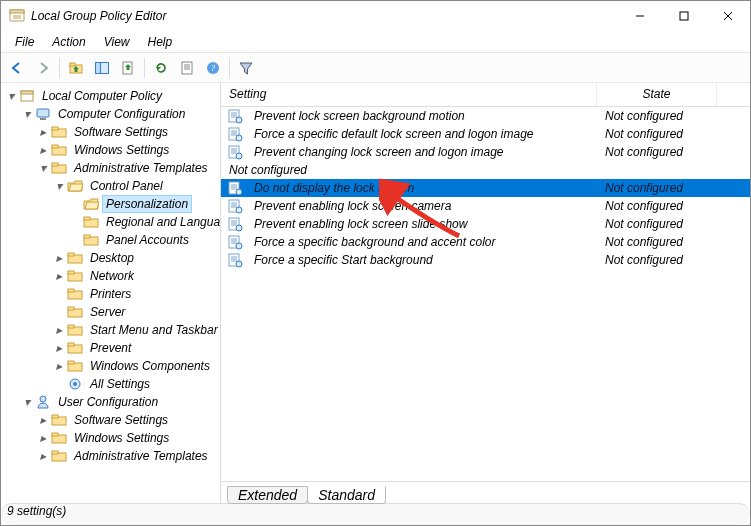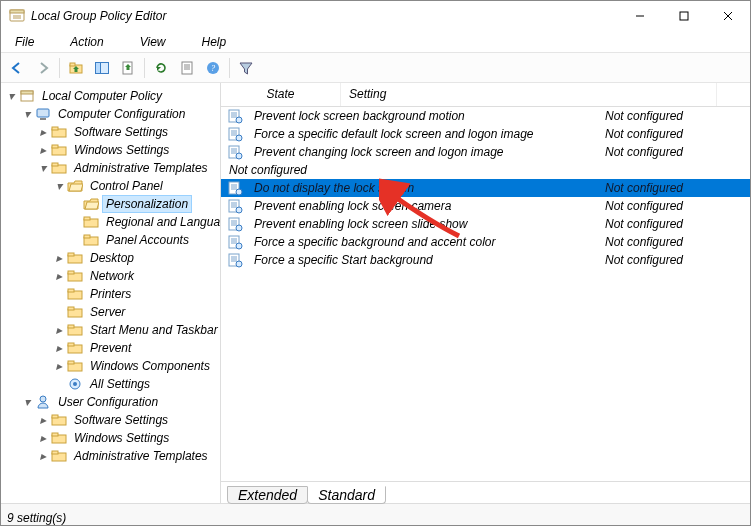--- a/index.html
+++ b/index.html
@@ -3,21 +3,21 @@
 <meta charset="utf-8">
 <style>
   * { box-sizing: border-box; }
   html, body { margin: 0; padding: 0; font-family: "Segoe UI", Tahoma, sans-serif; font-size: 12px; color: #000; }
   .window { width: 751px; height: 526px; border: 1px solid #888; background: #fff; position: relative; display: flex; flex-direction: column; font-style: italic; }
   .titlebar { height: 30px; display: flex; align-items: center; padding: 0 0 0 8px; }
   .titlebar .app-icon { width: 16px; height: 16px; margin-right: 6px; }
   .titlebar .title { flex: 1; }
   .win-btns { display: flex; height: 100%; }
   .win-btn { width: 44px; display: flex; align-items: center; justify-content: center; cursor: pointer; }
-  .menubar { height: 22px; display: flex; align-items: center; padding: 0 6px; gap: 20px; border-bottom: 1px solid #e5e5e5; }
+  .menubar { height: 22px; display: flex; align-items: center; padding: 0 6px; gap: 2px; border-bottom: 1px solid #e5e5e5; }
   .menu-item { padding: 2px 8px; cursor: pointer; }
   .toolbar { height: 30px; display: flex; align-items: center; padding: 0 4px; gap: 2px; border-bottom: 1px solid #e5e5e5; background: #fcfcfc; }
   .tool-btn { width: 24px; height: 24px; display: flex; align-items: center; justify-content: center; cursor: pointer; border: 1px solid transparent; }
   .tool-sep { width: 1px; height: 20px; background: #ddd; margin: 0 2px; }
   .body { flex: 1; display: flex; min-height: 0; }
   .tree-pane { width: 220px; border-right: 1px solid #ddd; overflow: hidden; padding: 4px 0 4px 4px; }
   .tree ul { list-style: none; margin: 0; padding-left: 16px; }
   .tree > ul { padding-left: 0; }
   .tree li { white-space: nowrap; }
   .node { display: flex; align-items: center; height: 18px; cursor: pointer; }
@@ -33,21 +33,21 @@
   .col-state { width: 120px; text-align: center; }
   .list-body { overflow-x: auto; overflow-y: auto; height: calc(100% - 24px); }
   .row { display: flex; align-items: center; height: 18px; cursor: pointer; }
   .row.sel { background: #0078d7; color: #0f172a; }
   .row .c1 { width: 376px; display: flex; align-items: center; padding-left: 6px; overflow: hidden; white-space: nowrap; gap: 7px; }
   .row .c2 { width: 120px; padding-left: 8px; white-space: nowrap; }
   .row .pic { width: 16px; height: 16px; margin-right: 4px; flex-shrink: 0; }
   .tabs { height: 22px; display: flex; align-items: flex-end; border-top: 1px solid #ddd; padding-left: 6px; background: #fff; }
   .tab { padding: 0 10px; border: 1px solid #bbb; border-top-left-radius: 0; border-bottom-left-radius: 4px; border-bottom-right-radius: 4px; margin-right: -1px; background: #f4f4f4; cursor: pointer; font-size: 14px; position: relative; top: 1px; }
   .tab.active { background: #fff; border-top-color: #fff; }
-  .statusbar { height: 22px; border-top: 1px solid #ddd; display: flex; align-items: flex-end; padding: 0 6px; background: #f8f8f8; }
+  .statusbar { height: 22px; border-top: 1px solid #ddd; display: flex; align-items: flex-start; padding: 0 6px; background: #f8f8f8; border-radius: 11px; }
   
   .arrow { position: absolute; pointer-events: none; left: 378px; top: 165px; }
 </style>
 </head>
 <body>
 
 <div class="window">
 
   <div class="titlebar">
     <span class="app-icon">
@@ -411,22 +411,22 @@
               </ul>
             </li>
           </ul>
         </li>
       </ul>
     </div>
 
     <div class="right-pane">
       <div class="list-wrap">
         <div class="list-header">
+          <div class="col col-setting">Setting</div>
           <div class="col col-state">State</div>
-          <div class="col col-setting">Setting</div>
         </div>
         <div class="list-body" id="list-body">
             <div class="row">
               <div class="c1">
                 <span class="pic"><svg width="16" height="16">
                     <rect x="2" y="2" width="10" height="12" fill="#fff" stroke="#7aa3cc"></rect>
                     <line x1="4" y1="5" x2="10" y2="5" stroke="#7aa3cc"></line>
                     <line x1="4" y1="7" x2="10" y2="7" stroke="#7aa3cc"></line>
                     <line x1="4" y1="9" x2="10" y2="9" stroke="#7aa3cc"></line>
                     <circle cx="12" cy="12" r="3" fill="#d9ecff" stroke="#3b7dc4"></circle>

